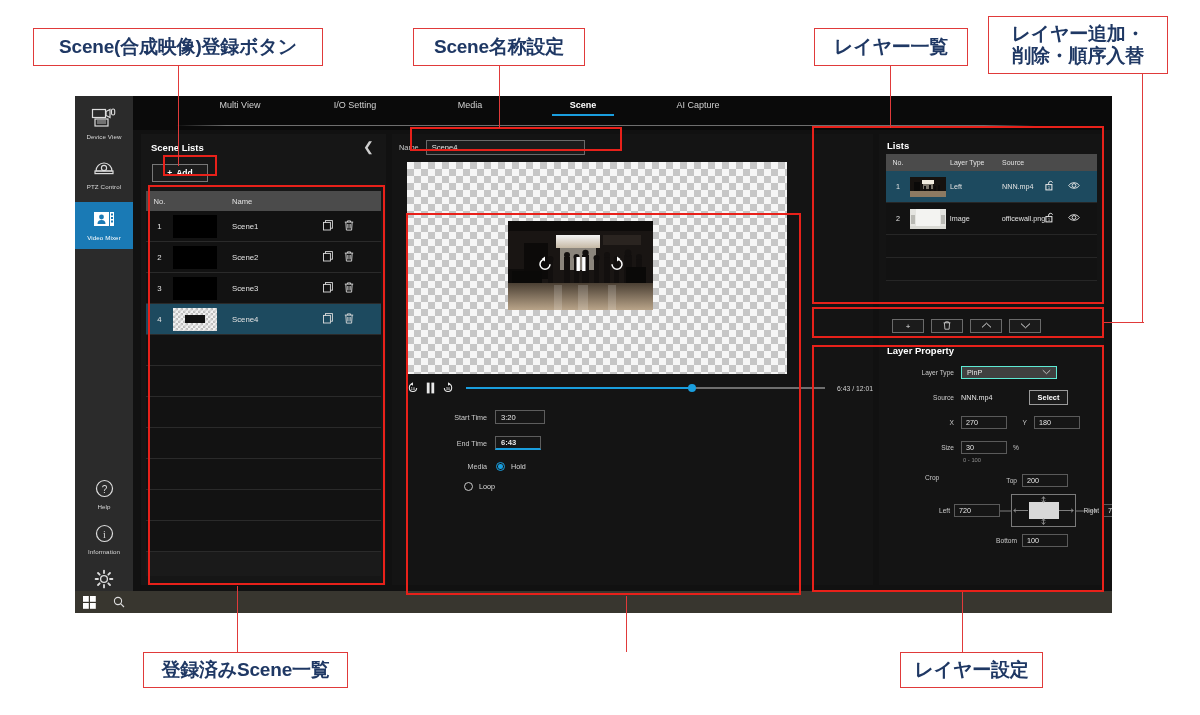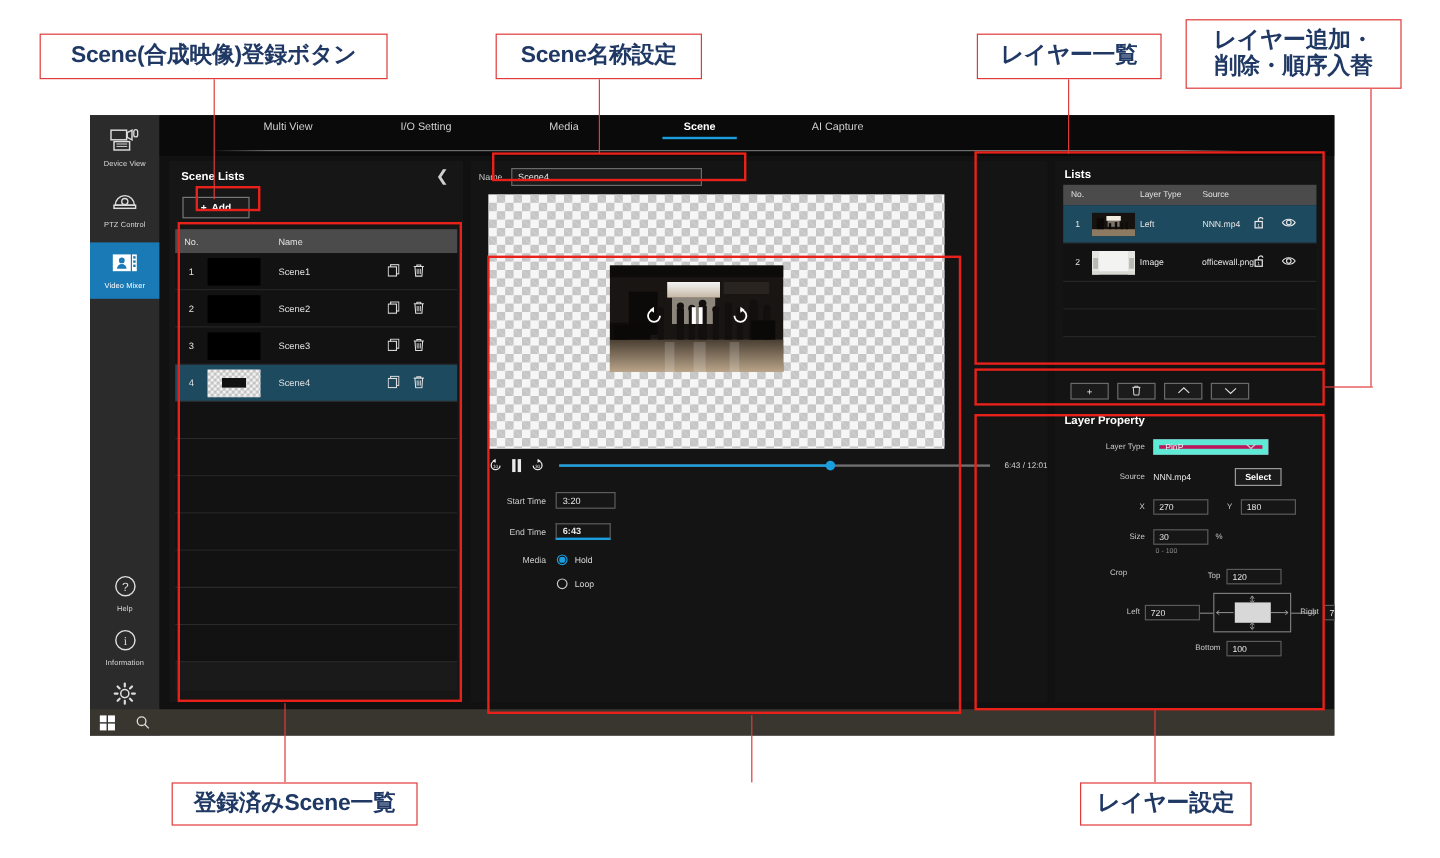--- a/index.html
+++ b/index.html
@@ -220,21 +220,21 @@
   #track-fill { position: absolute; left:0; width: 63%; height: 1.6px; background: #1a9ede; }
   #track-knob {
     position: absolute; left: 63%; width: 8px; height: 8px;
     border-radius: 50%; background: #1a9ede; transform: translateX(-50%);
   }
   #time-text { color: #d2d2d2; font-size: 6.8px; white-space: nowrap; }
 
   .field-row {
     position: absolute; display: flex; align-items: center;
   }
-  .f-label { color: #cbcbcb; font-size: 7.2px; text-align: right; }
+  .f-label { color: #cbcbcb; font-size: 7.2px; text-align: right; margin-left: 32px; }
   .f-box {
     background: #161616; border: 1px solid #5d5d5d;
     color: #e8e8e8; font-size: 7.6px;
     display: flex; align-items: center; padding: 0 5px;
   }
   .f-box.focus { border-color: #5d5d5d; border-bottom: 2px solid #1a9ede; font-weight: bold; }
   .radio-row { display: flex; align-items: center; gap: 6px; }
   .radio {
     width: 9px; height: 9px; border-radius: 50%;
     border: 1.2px solid #c9c9c9; display:flex; align-items:center; justify-content:center;
@@ -283,21 +283,21 @@
 
   #layer-prop { position: absolute; left: 0; top: 208px; width: 225px; height: 243px; }
   .p-row { position: absolute; display: flex; align-items: center; }
   .p-label { color: #c9c9c9; font-size: 6.6px; text-align: right; }
   .p-box {
     background: #161616; border: 1px solid #5a5a5a;
     color: #e8e8e8; font-size: 7.2px;
     display: flex; align-items: center; padding: 0 4px;
   }
   .p-sel {
-    background: #be185d; border: 5px solid #5eead4;
+    background: #404040; border: 1px solid #5eead4;
     color: #e8e8e8; font-size: 7.2px;
     display: flex; align-items: center; justify-content: space-between;
     padding: 0 5px;
   }
   .p-static { color: #e4e4e4; font-size: 7.2px; }
   .p-btn {
     background: #1b1b1b; border: 1px solid #9a9a9a;
     color: #ffffff; font-size: 7.4px; font-weight: 700;
     display:flex; align-items:center; justify-content:center;
   }
@@ -812,21 +812,21 @@
             <span class="p-label" style="width:45px;">Size</span>
             <div class="p-box" style="width:46px; height:13px; margin-left:7px;">30</div>
             <span class="p-label" style="margin-left:6px;">%</span>
           </div>
           <span class="p-hint" style="position:absolute; left:84px; top:115px;">0 - 100</span>
 
           <span class="p-label" style="position:absolute; left:46px; top:132px;">Crop</span>
 
           <div class="p-row" style="left:120px; top:132px;">
             <span class="p-label" style="width:18px;">Top</span>
-            <div class="p-box" style="width:46px; height:13px; margin-left:5px;">120</div>
+            <div class="p-box" style="width:46px; height:13px; margin-left:5px;">200</div>
           </div>
 
           <div id="crop-widget">
             <div id="crop-inner"></div>
             <svg style="position:absolute; inset:0;" width="63" height="31" viewBox="0 0 63 31">
               <g stroke="#9a9a9a" stroke-width="0.8" fill="none">
                 <line x1="31.5" y1="2" x2="31.5" y2="7"></line>
                   <path d="M29.8 4 L31.5 1.6 L33.2 4"></path>
                   <path d="M29.8 5.4 L31.5 7.6 L33.2 5.4"></path>
                 <line x1="31.5" y1="24" x2="31.5" y2="29"></line>

